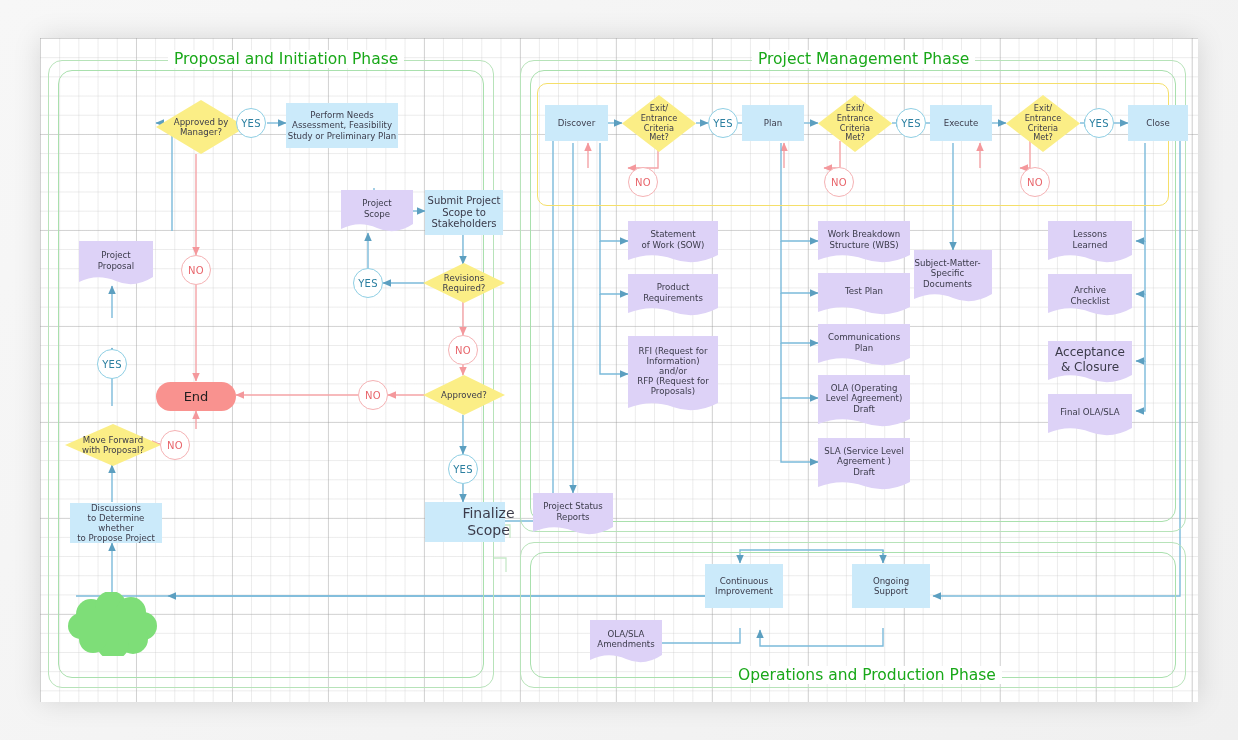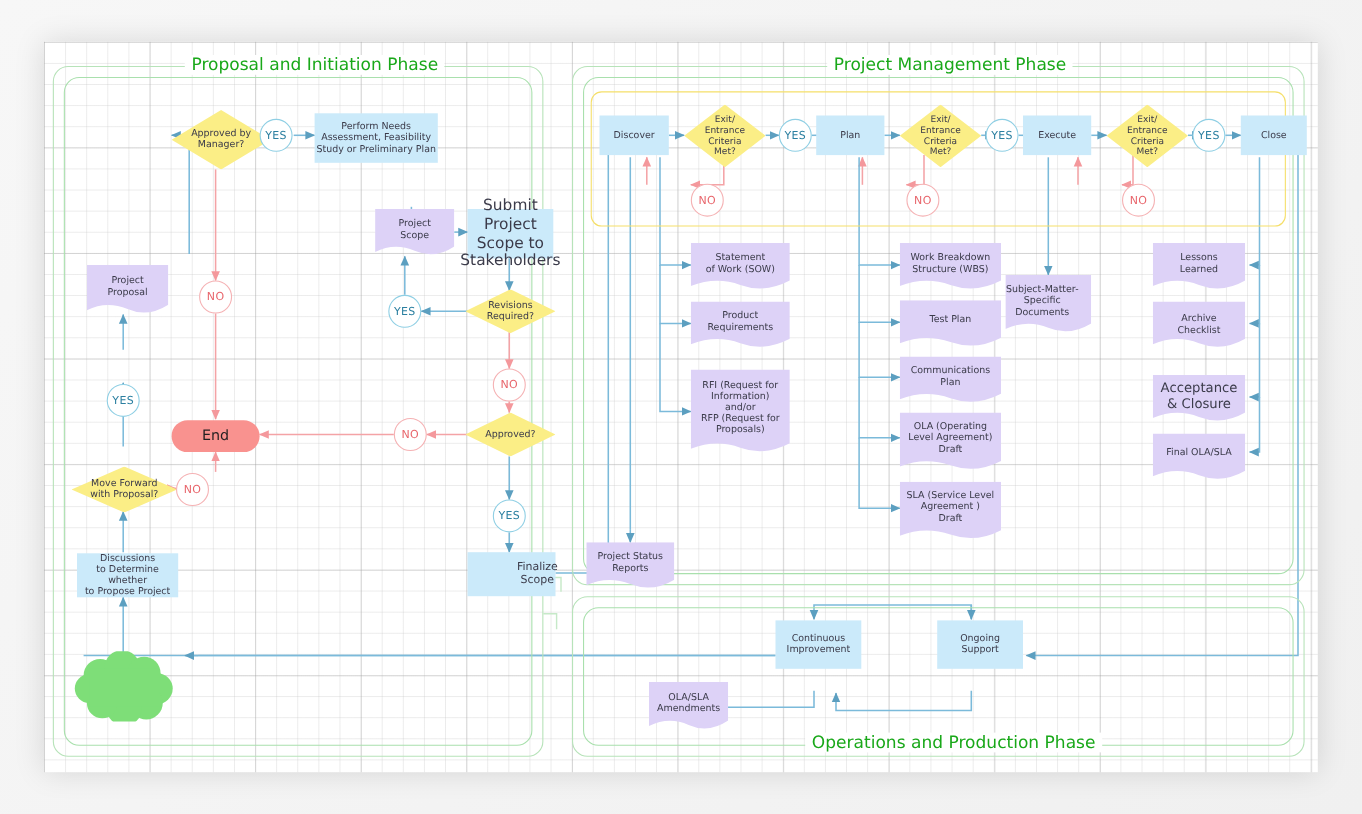--- a/index.html
+++ b/index.html
@@ -294,38 +294,38 @@
     </div>
 
     <div class="node doc" style="left:301px; top:152px; width:72px; height:43px; font-size:8.6px;">
       <svg width="72" height="43" style="position:absolute;left:0;top:0;">
         <path d="M0,0 H72 V34 Q54,46 36,38 Q18,30 0,39 Z" fill="#ddd2f7"></path>
       </svg>
       <span class="txt" style="white-space:pre-line; margin-bottom:6px;">Project
 Scope</span>
     </div>
 
-    <div class="node proc" style="left:385px; top:152px; width:78px; height:45px; font-size:14px;">
+    <div class="node proc" style="left:385px; top:152px; width:78px; height:45px; font-size:10px;">
       <span class="txt" style="white-space:pre-line;">Submit Project
 Scope to
 Stakeholders</span>
     </div>
 
     <div class="node dia" style="left:383px; top:225px; width:82px; height:40px; font-size:8.6px;">
       <div class="diabg"></div>
       <span class="txt" style="white-space:pre-line;">Revisions
 Required?</span>
     </div>
 
     <div class="node dia" style="left:383px; top:337px; width:82px; height:40px; font-size:8.6px;">
       <div class="diabg"></div>
       <span class="txt">Approved?</span>
     </div>
 
-    <div class="node proc" style="left:385px; top:464px; width:80px; height:40px; font-size:10px;padding-left:47px;">
+    <div class="node proc" style="left:385px; top:464px; width:80px; height:40px; font-size:14px;padding-left:47px;">
       <span class="txt" style="white-space:pre-line;">Finalize
 Scope</span>
     </div>
 
     <div class="lbl-yes" style="left:196px; top:70px;">
         <span>YES</span>
       </div>
     <div class="lbl-no" style="left:141px; top:217px;">
         <span>NO</span>
       </div>

